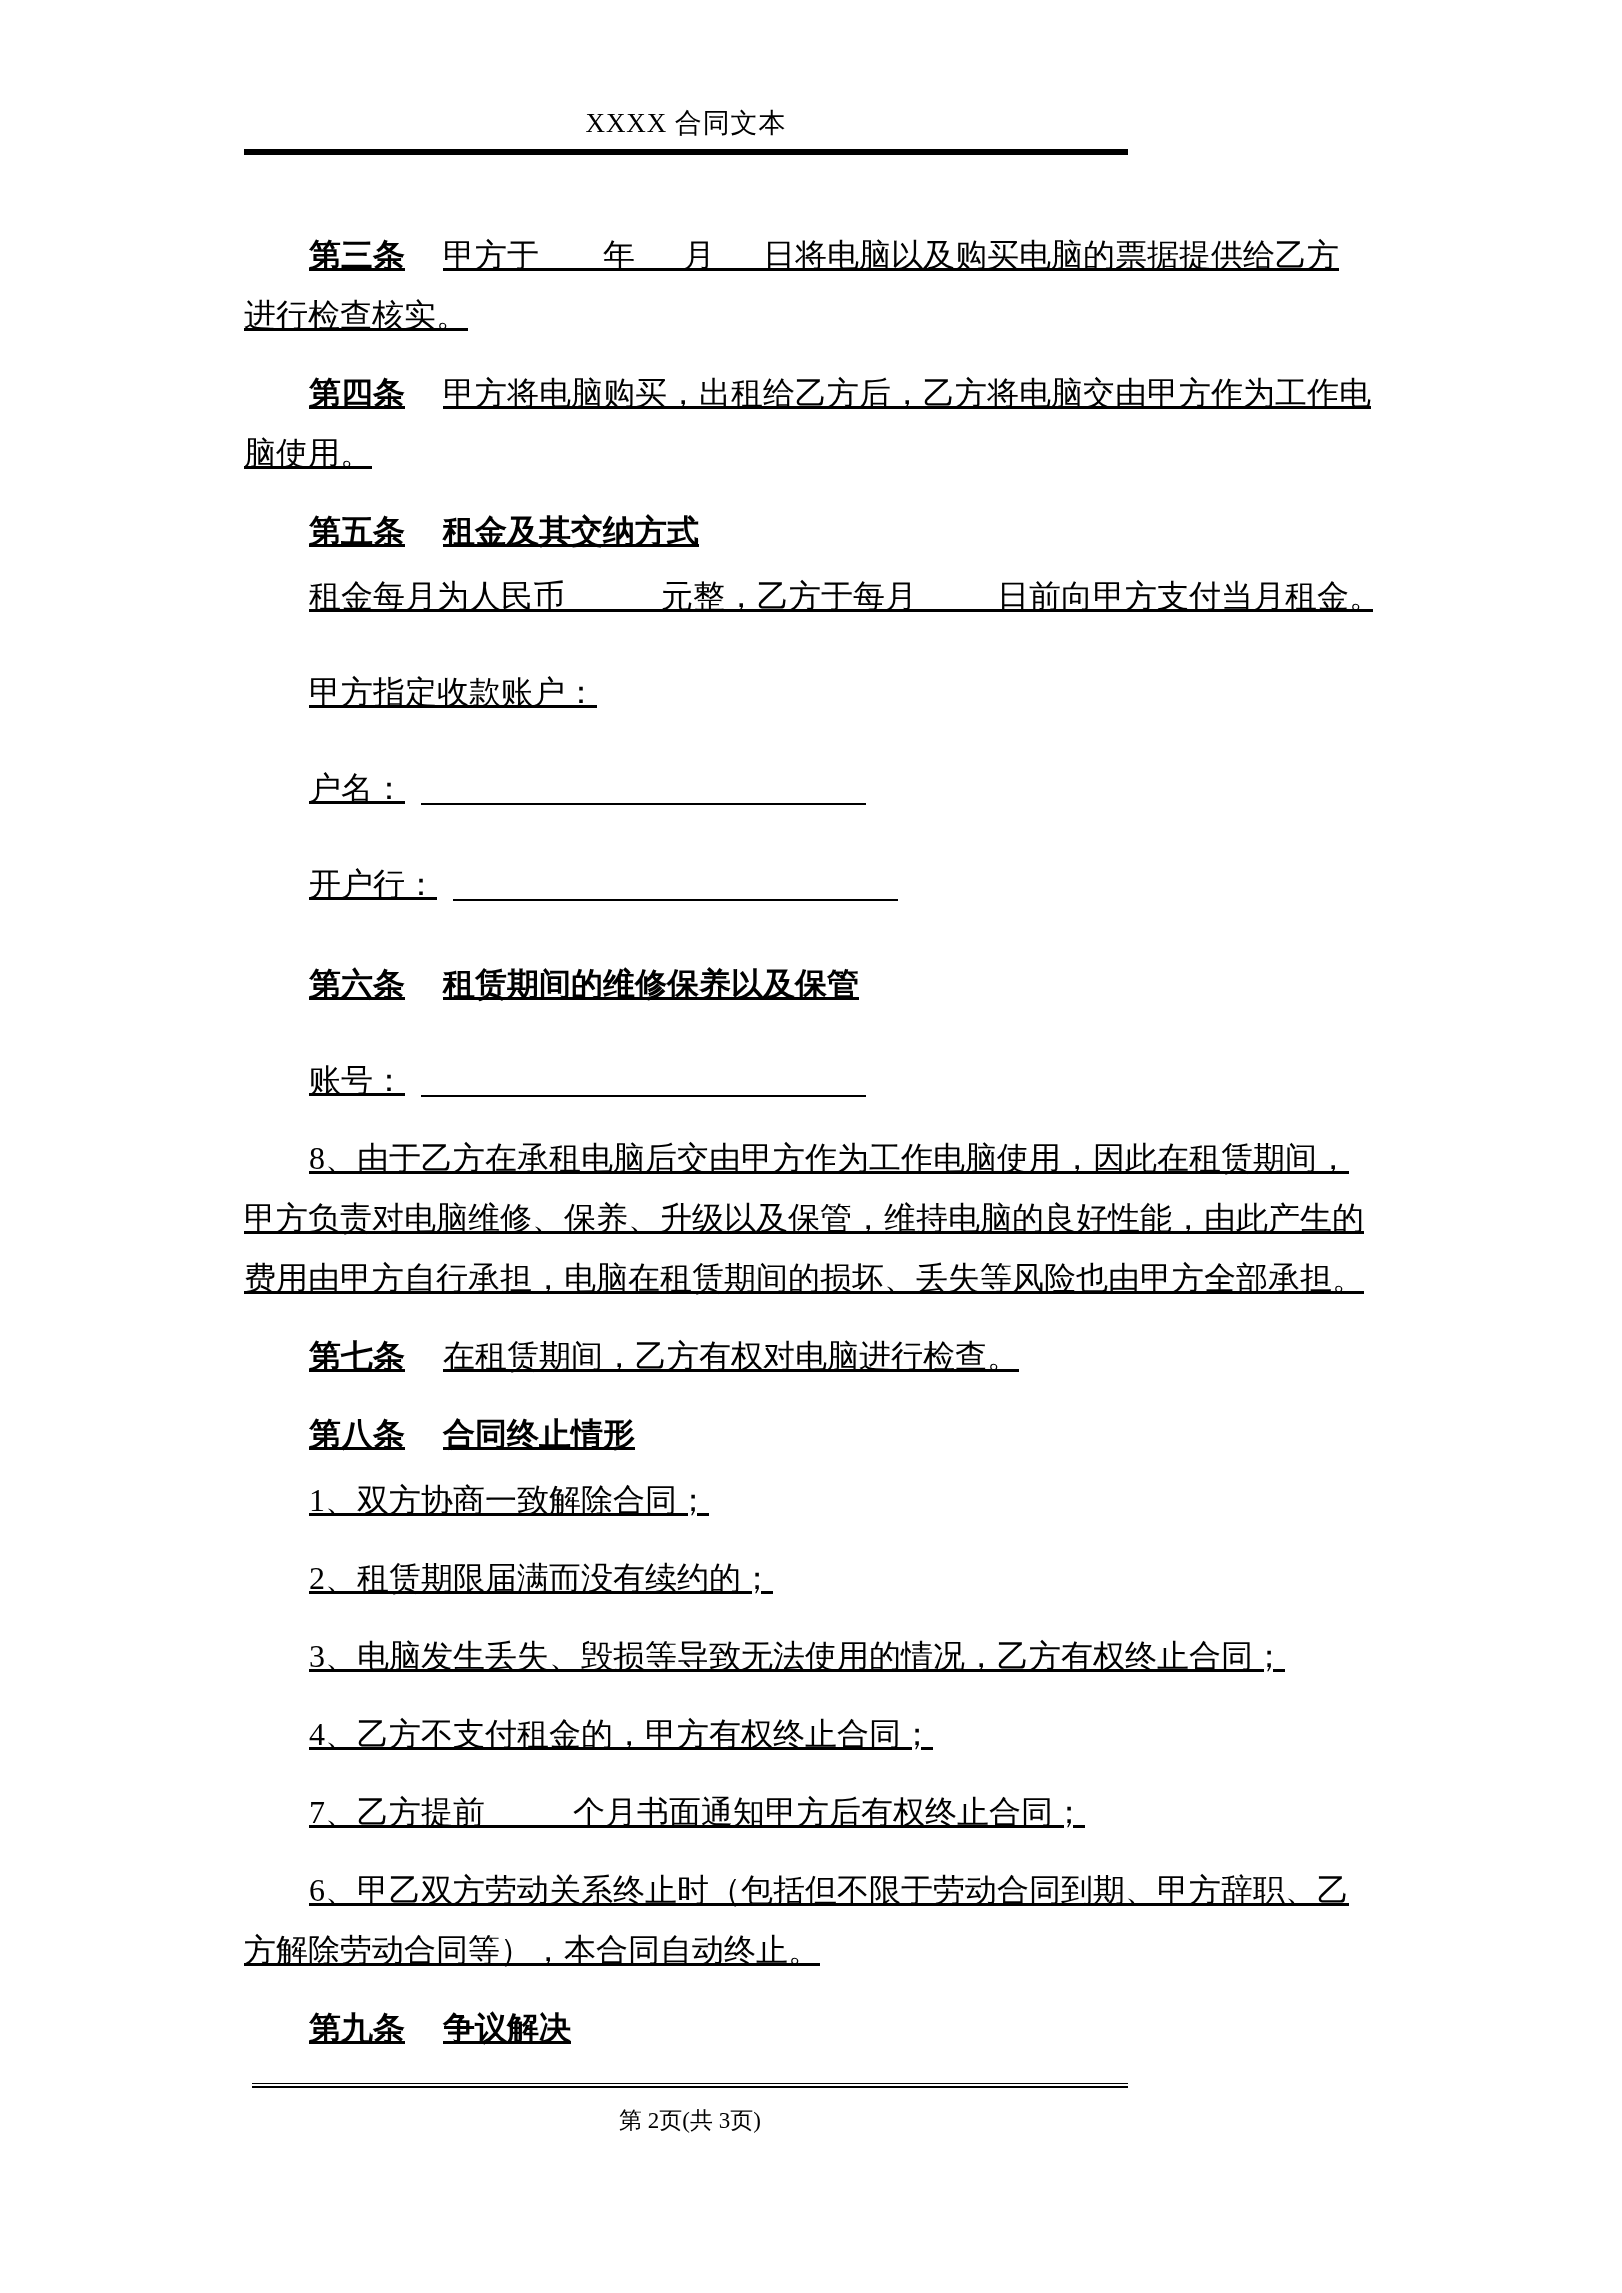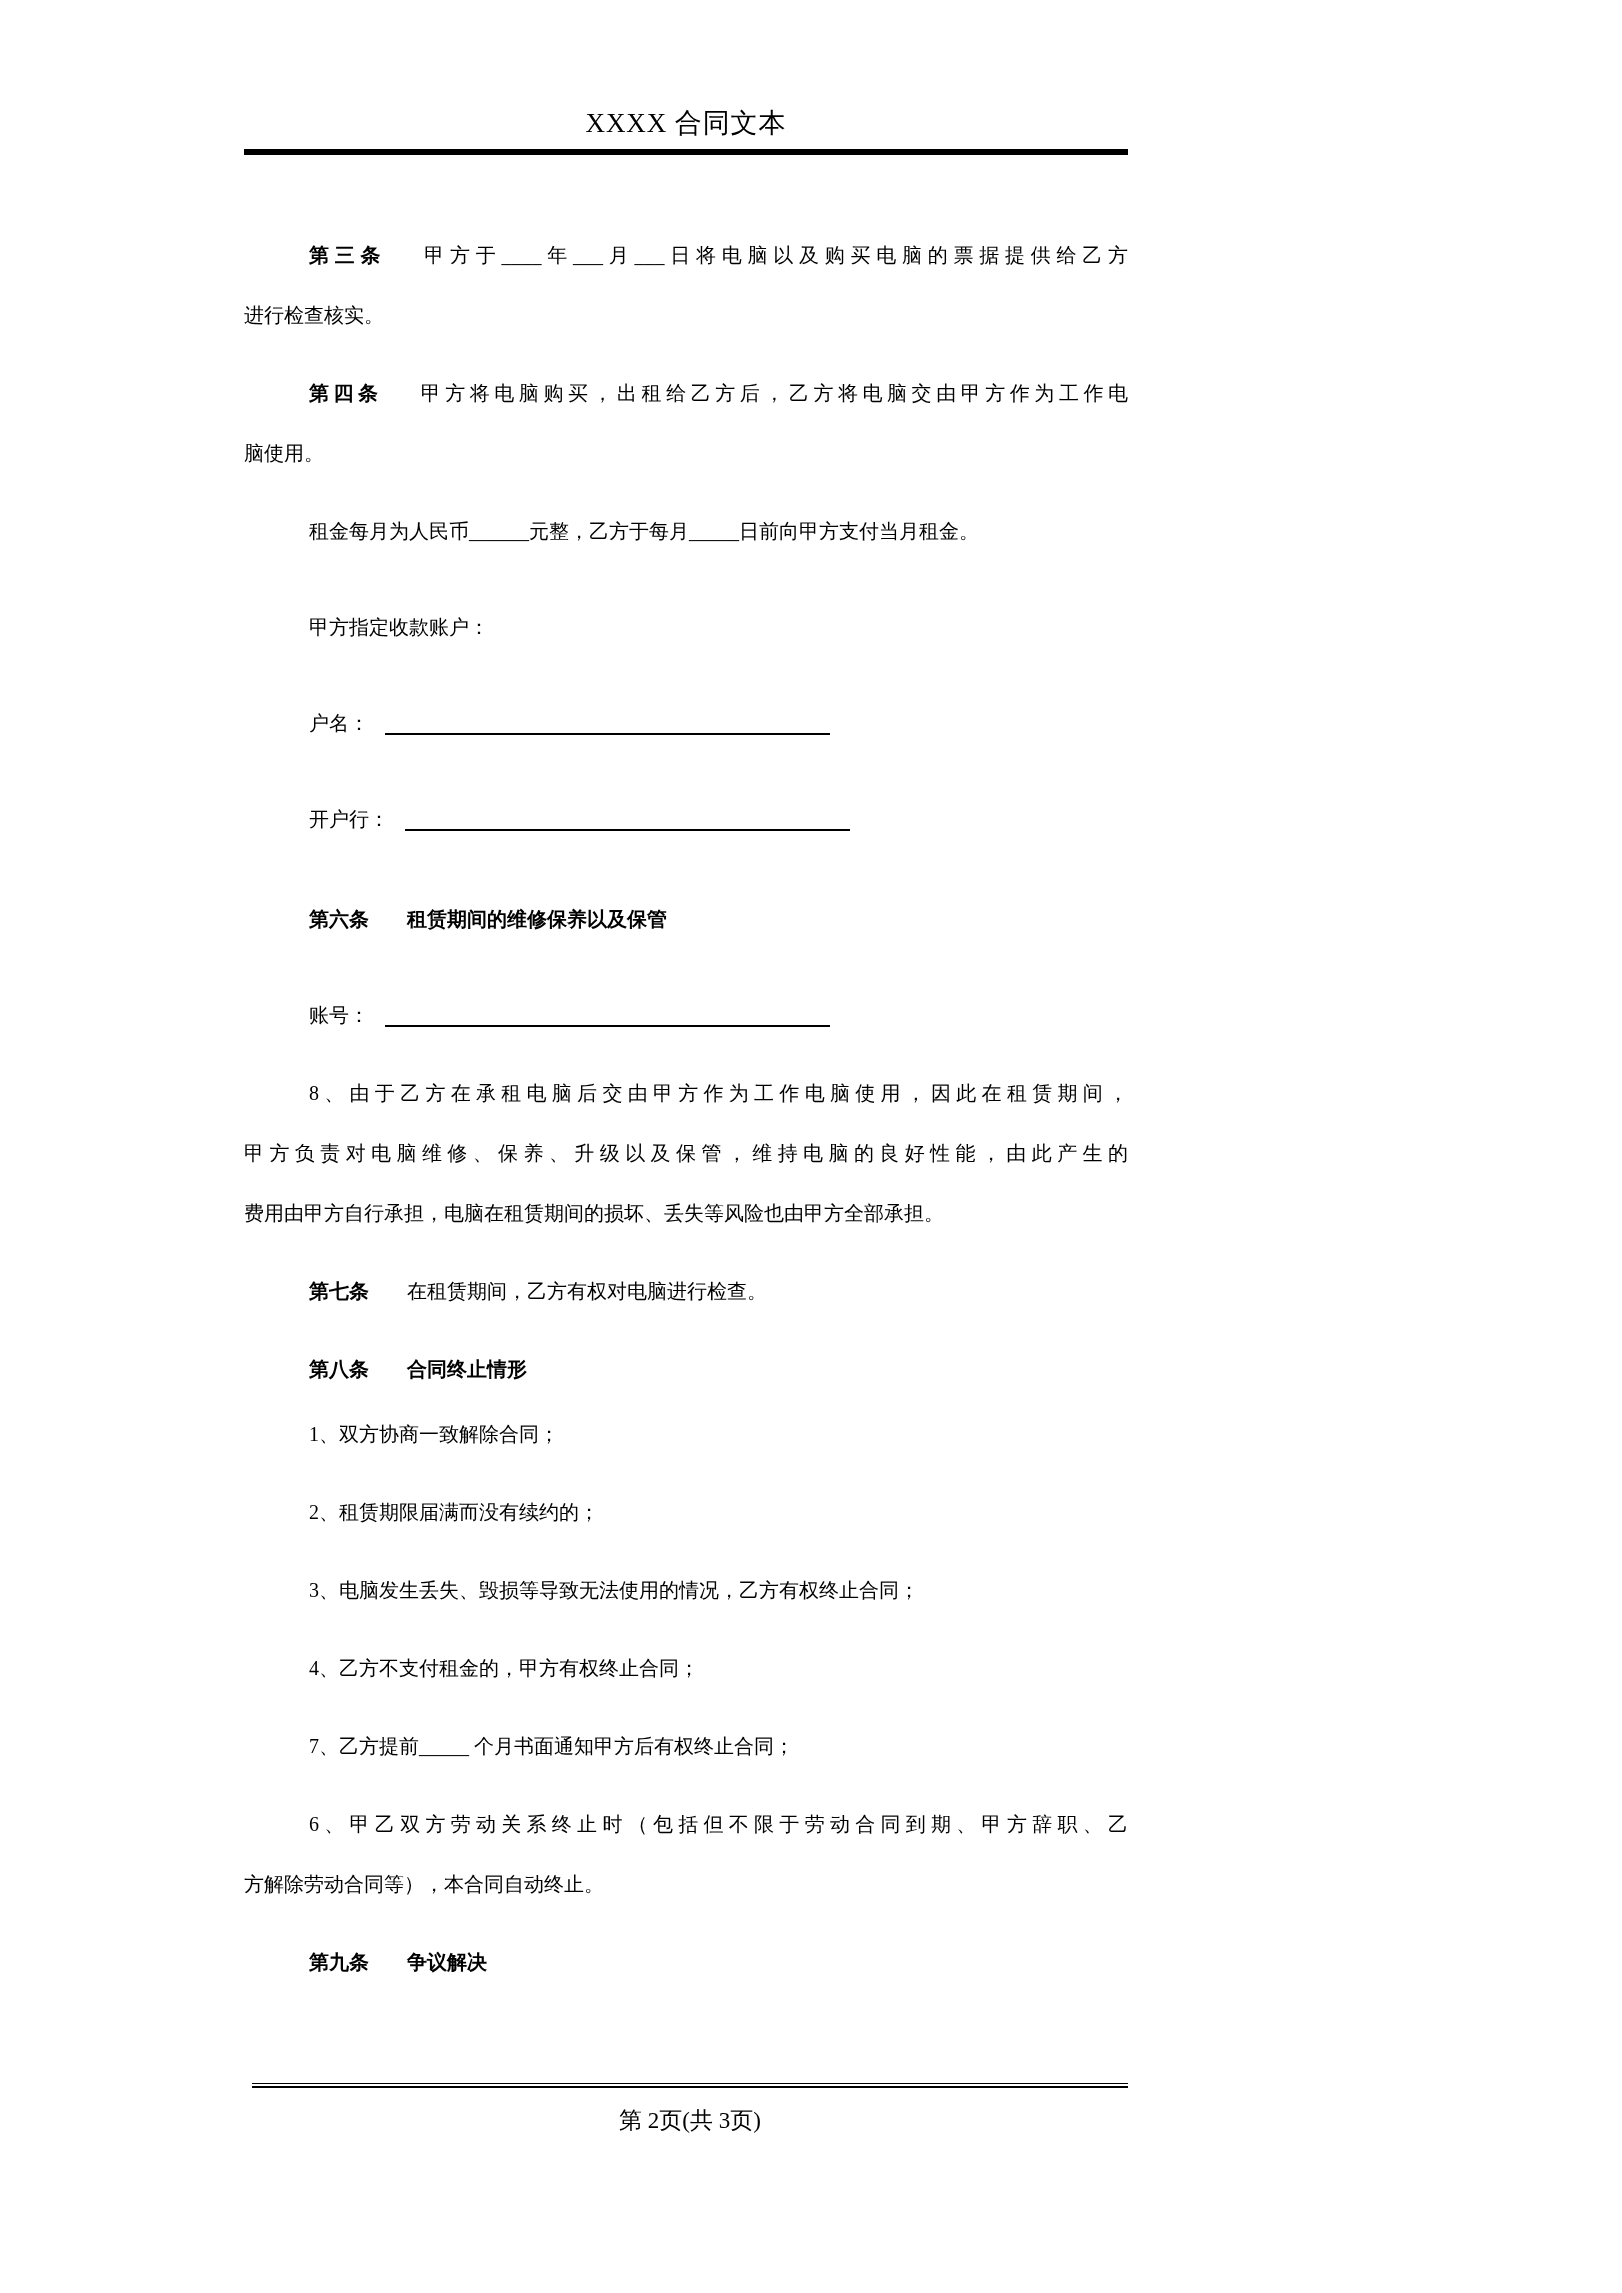--- a/index.html
+++ b/index.html
@@ -27,22 +27,23 @@
     letter-spacing: 0.9px;
   }
   .header-rule {
     margin-top: 9px;
     height: 5.5px;
     background: #000000;
   }
   
   .doc-body {
     padding: 0 245px 0 244px;
-    font-size: 20px;
+    font-size: 32px;
     line-height: 60px;
+    text-decoration: underline;
   }
   .doc-body > .block:first-child { margin-top: 70px; }
   .block { margin-top: 18px; }
   .block--field { margin-top: 36px; }
   .block--field + .block--heading { margin-top: 40px; }
   .block--heading + .block--clause,
   .block--heading + .block--text { margin-top: 5.5px; }
 
   .doc-line {
     white-space: nowrap;
@@ -99,20 +100,23 @@
 
   <div class="doc-body">
       <div class="block block--clause">
         <div class="doc-line doc-line--indent doc-line--just"><span class="clause-label">第三条</span><span>甲方于____年___月___日将电脑以及购买电脑的票据提供给乙方</span></div>
         <div class="doc-line">进行检查核实。</div>
       </div>
       <div class="block block--clause">
         <div class="doc-line doc-line--indent doc-line--just"><span class="clause-label">第四条</span><span>甲方将电脑购买，出租给乙方后，乙方将电脑交由甲方作为工作电</span></div>
         <div class="doc-line">脑使用。</div>
       </div>
+      <div class="block block--heading">
+        <div class="doc-line doc-line--indent"><span class="clause-label">第五条</span><span class="heading-title">租金及其交纳方式</span></div>
+      </div>
       <div class="block block--text">
         <div class="doc-line doc-line--indent">租金每月为人民币______元整，乙方于每月_____日前向甲方支付当月租金。</div>
       </div>
       <div class="block block--field">
         <div class="doc-line doc-line--indent"><span class="field-label">甲方指定收款账户：</span></div>
       </div>
       <div class="block block--field">
         <div class="doc-line doc-line--indent"><span class="field-label">户名：</span><span class="fill-line"></span></div>
       </div>
       <div class="block block--field">

